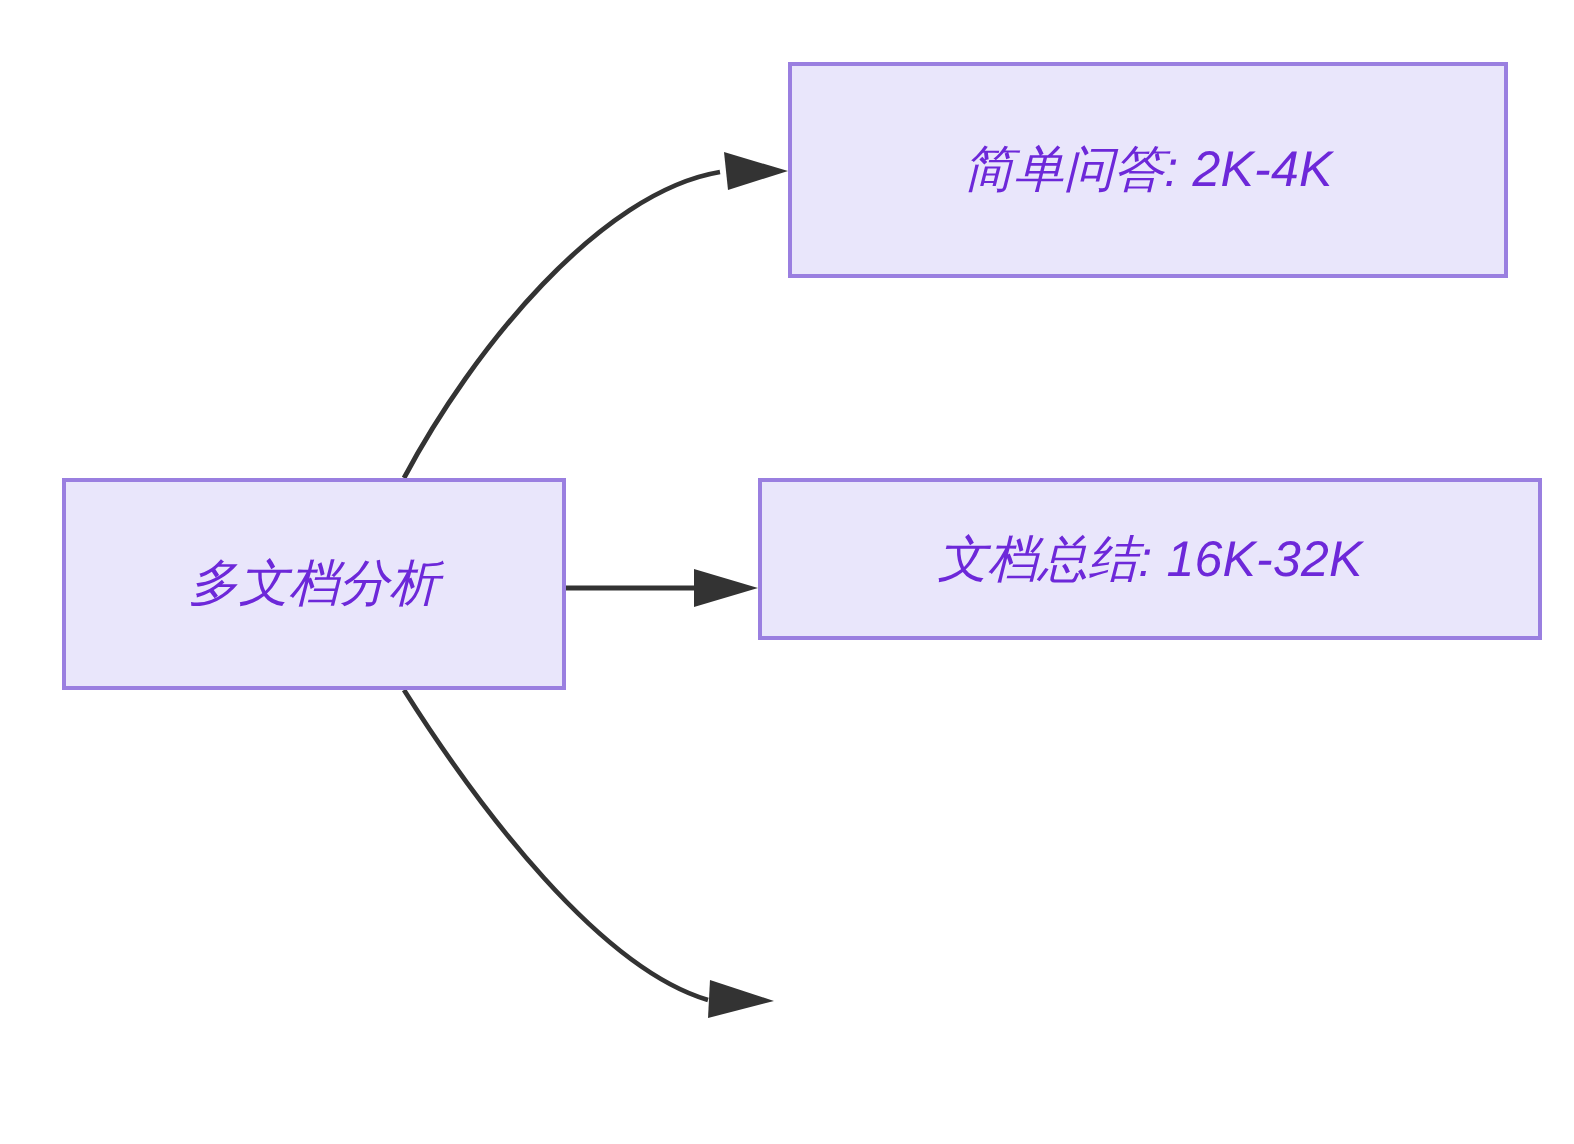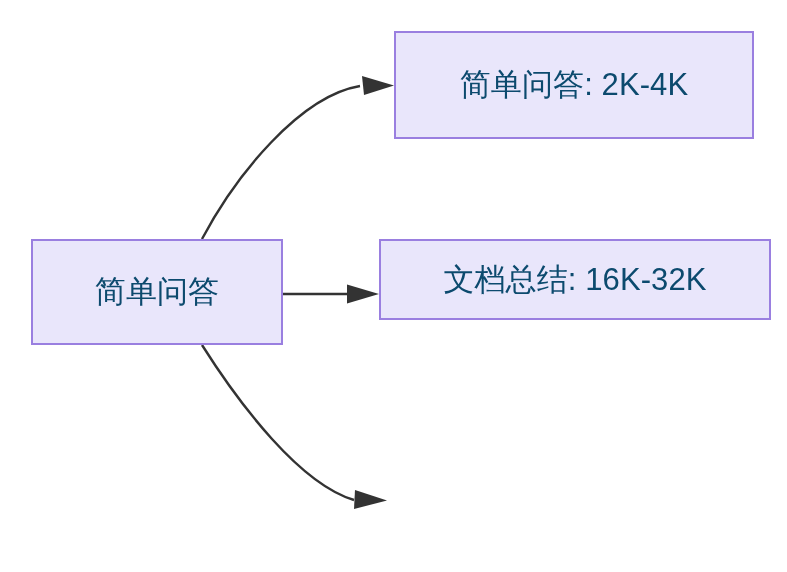--- a/index.html
+++ b/index.html
@@ -31,26 +31,27 @@
     box-sizing: border-box;
     background: #e9e6fb;
     border: 2px solid #9a7fe0;
     border-radius: 0;
     display: flex;
     align-items: center;
     justify-content: center;
     text-align: center;
   }
   .node-label {
-    font-size: 31px;
+    font-size: 25px;
     line-height: 1.2;
-    color: #0c4a6e;
+    color: #6d28d9;
     letter-spacing: 0.1px;
     white-space: nowrap;
     font-weight: 400;
+    font-style: italic;
   }
   #node-source {
     left: 31px;
     top: 239px;
     width: 252px;
     height: 106px;
   }
   #node-simple-qa {
     left: 394px;
     top: 31px;
@@ -96,21 +97,21 @@
       <polygon class="edge-head" points="379,294 347,284.5 347,303.5"></polygon>
     </g>
 
     <g>
       <path class="edge-path" d="M 202 345 C 240 405, 300 484, 354 500"></path>
       <polygon class="edge-head" points="387,500.5 355,490 354,509"></polygon>
     </g>
   </svg>
 
   <div class="node" id="node-source">
-    <span class="node-label">简单问答</span>
+    <span class="node-label">多文档分析</span>
   </div>
 
   <div class="node" id="node-simple-qa">
     <span class="node-label">简单问答: 2K-4K</span>
   </div>
 
   <div class="node" id="node-doc-summary">
     <span class="node-label">文档总结: 16K-32K</span>
   </div>
 

